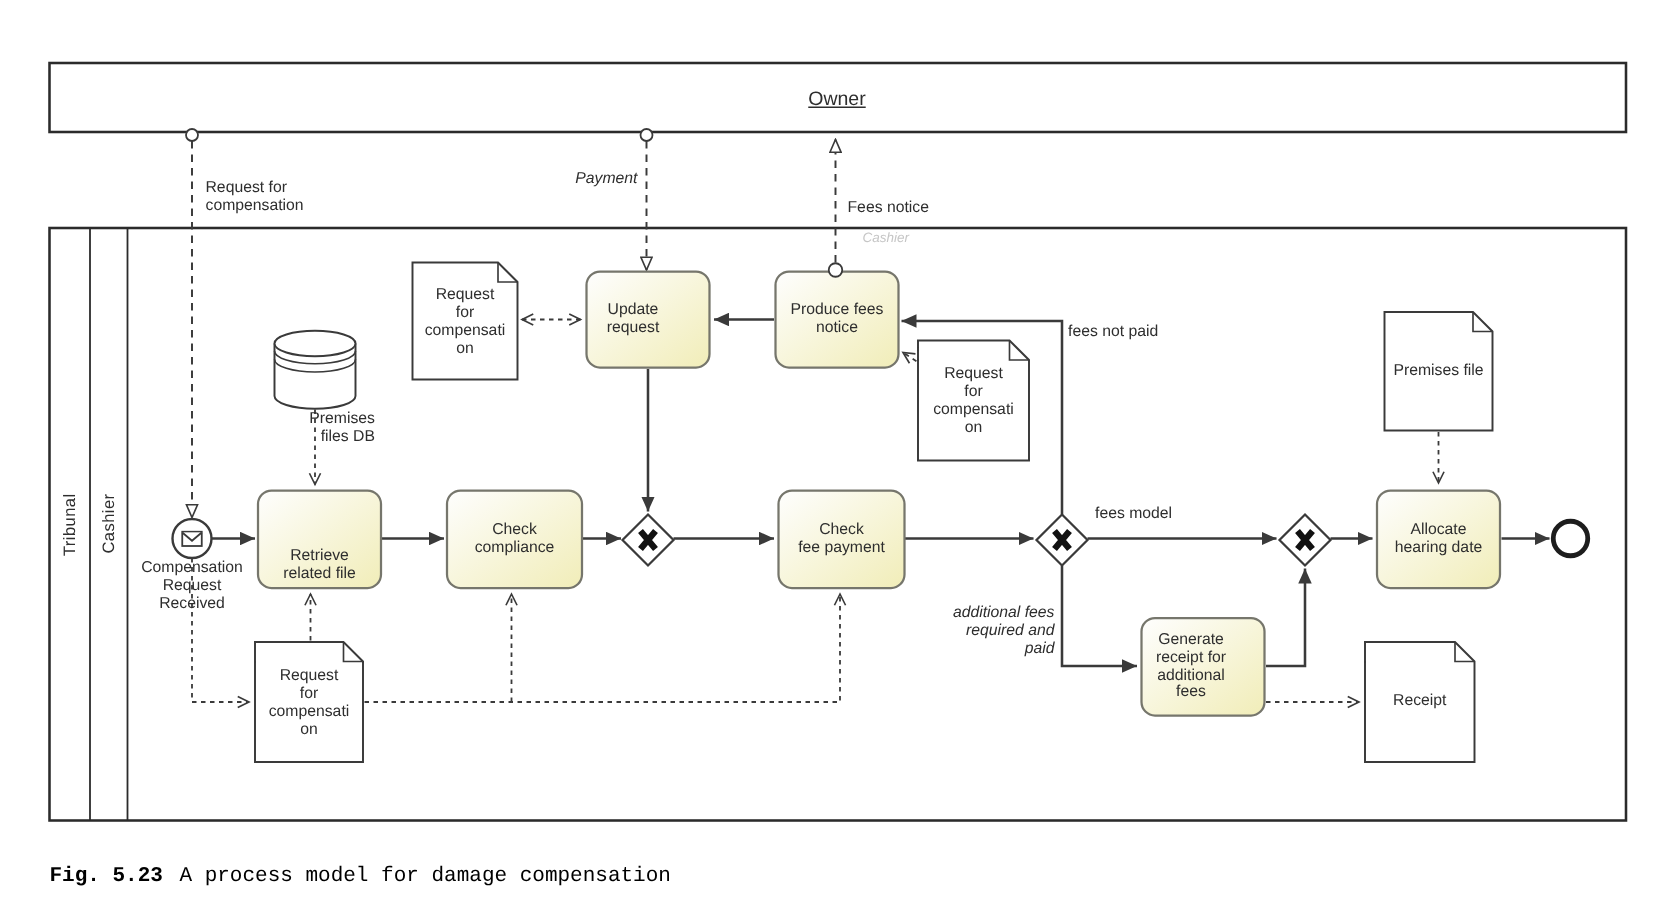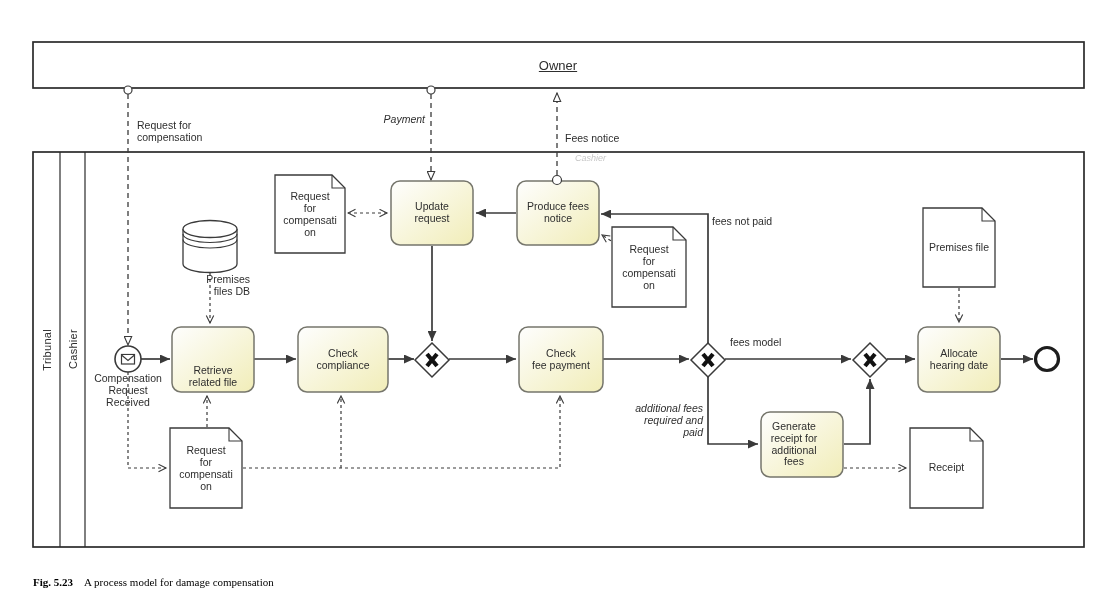--- a/index.html
+++ b/index.html
@@ -32,21 +32,21 @@
 
   
   .lbl{position:absolute;font-size:10.5px;line-height:1.14;white-space:pre-line;}
   .center{display:flex;align-items:center;justify-content:center;text-align:center;}
   .tcenter{text-align:center;}
   .tright{text-align:right;font-style:italic;}
   .pool-title{font-size:13px;}
   .vband{position:absolute;display:flex;align-items:center;justify-content:center;}
   .vtext{writing-mode:vertical-rl;transform:rotate(180deg);font-size:11px;letter-spacing:.3px;}
   .watermark{position:absolute;font-size:9px;font-style:italic;color:var(--watermark-color,#c6c6c6);}
-  #caption{position:absolute;left:33px;top:576px;font-family:Liberation Serif, serif;font-size:11px;color:#000;}
+  #caption{position:absolute;left:33px;top:576px;font-family:Liberation Mono, monospace;font-size:14px;color:#000;}
   #caption .figno{font-weight:bold;margin-right:11px;}
 </style>
 </head>
 <body>
 
 <div id="stage">
 
   <svg id="diagram-svg" width="1102" height="615" viewBox="0 0 1102 615">
     <defs>
       <linearGradient id="taskGrad" x1="0" y1="0" x2="1" y2="1">
@@ -165,21 +165,21 @@
   </div>
   <div class="vband" style="left:60px;top:152px;width:25px;height:395px;">
     <span class="vtext">Cashier</span>
   </div>
   <div class="watermark" style="left:575px;top:153px;">Cashier</div>
 
   <div class="lbl center" style="left:172px;top:344px;width:82px;height:65px;">Retrieve
 related file</div>
   <div class="lbl center" style="left:298px;top:327px;width:90px;height:65px;">Check
 compliance</div>
-  <div class="lbl center" style="left:391px;top:181px;width:82px;height:64px;">Update
+  <div class="lbl center" style="left:381px;top:181px;width:82px;height:64px;">Update
 request</div>
   <div class="lbl center" style="left:517px;top:181px;width:82px;height:64px;">Produce fees
 notice</div>
   <div class="lbl center" style="left:519px;top:327px;width:84px;height:65px;">Check
 fee payment</div>
   <div class="lbl center" style="left:761px;top:412px;width:66px;height:65px;">Generate
 receipt for
 additional fees</div>
   <div class="lbl center" style="left:918px;top:327px;width:82px;height:65px;">Allocate
 hearing date</div>

